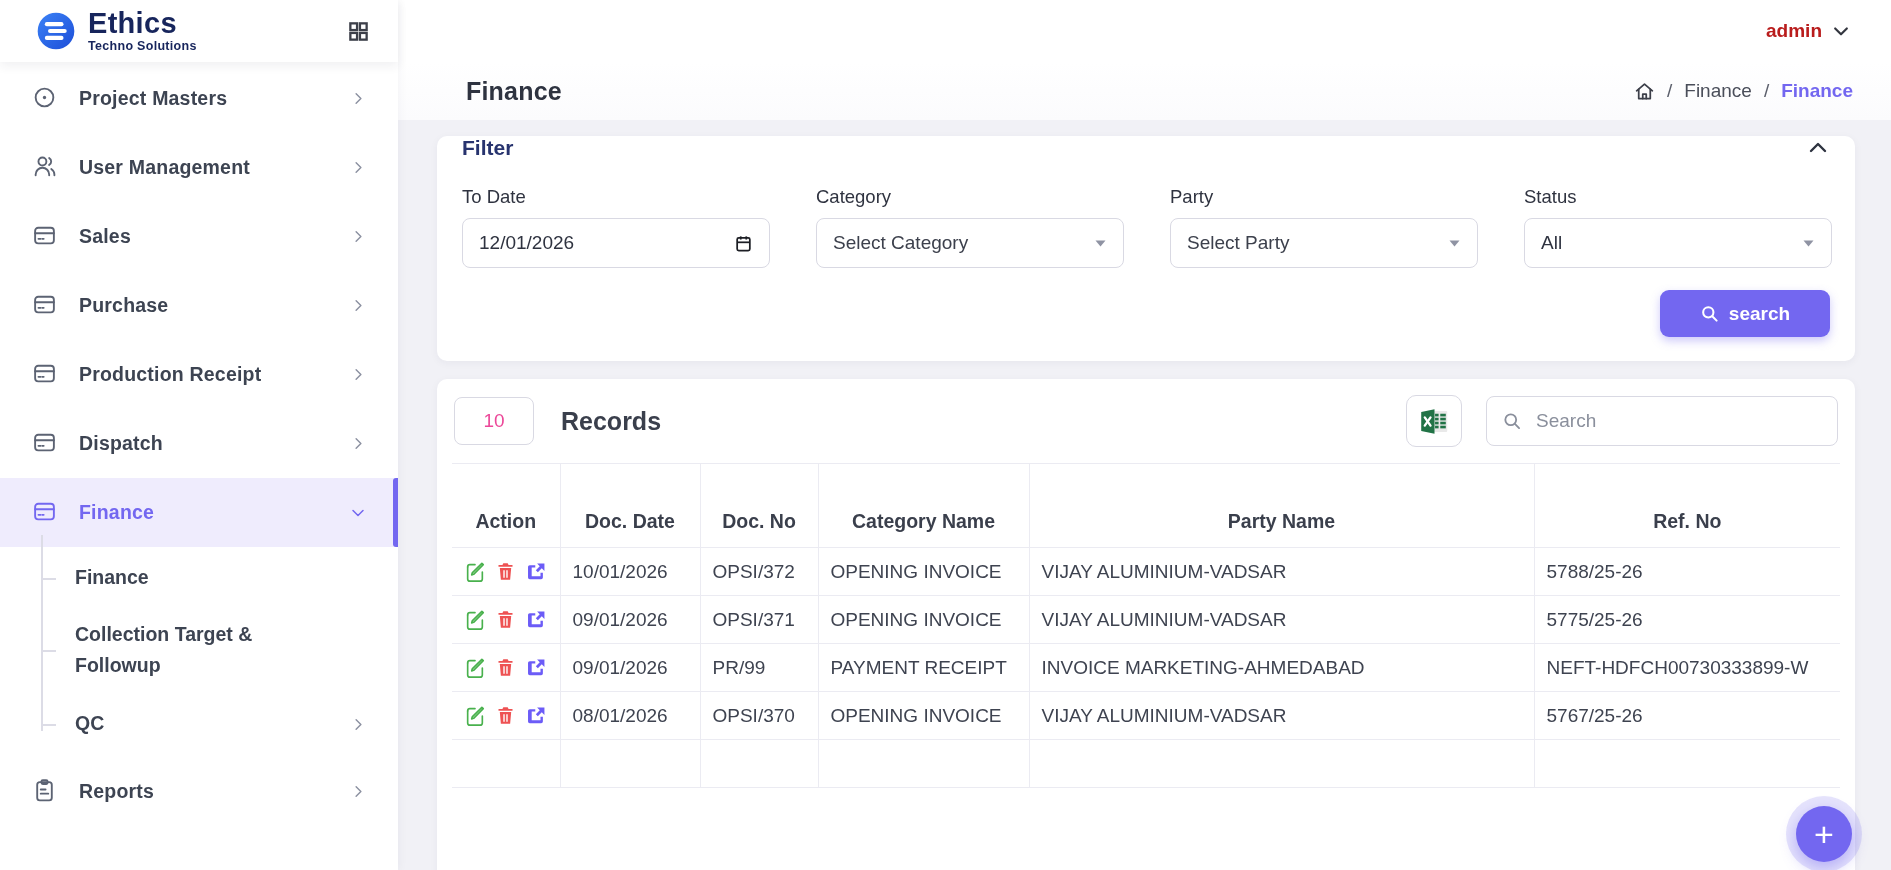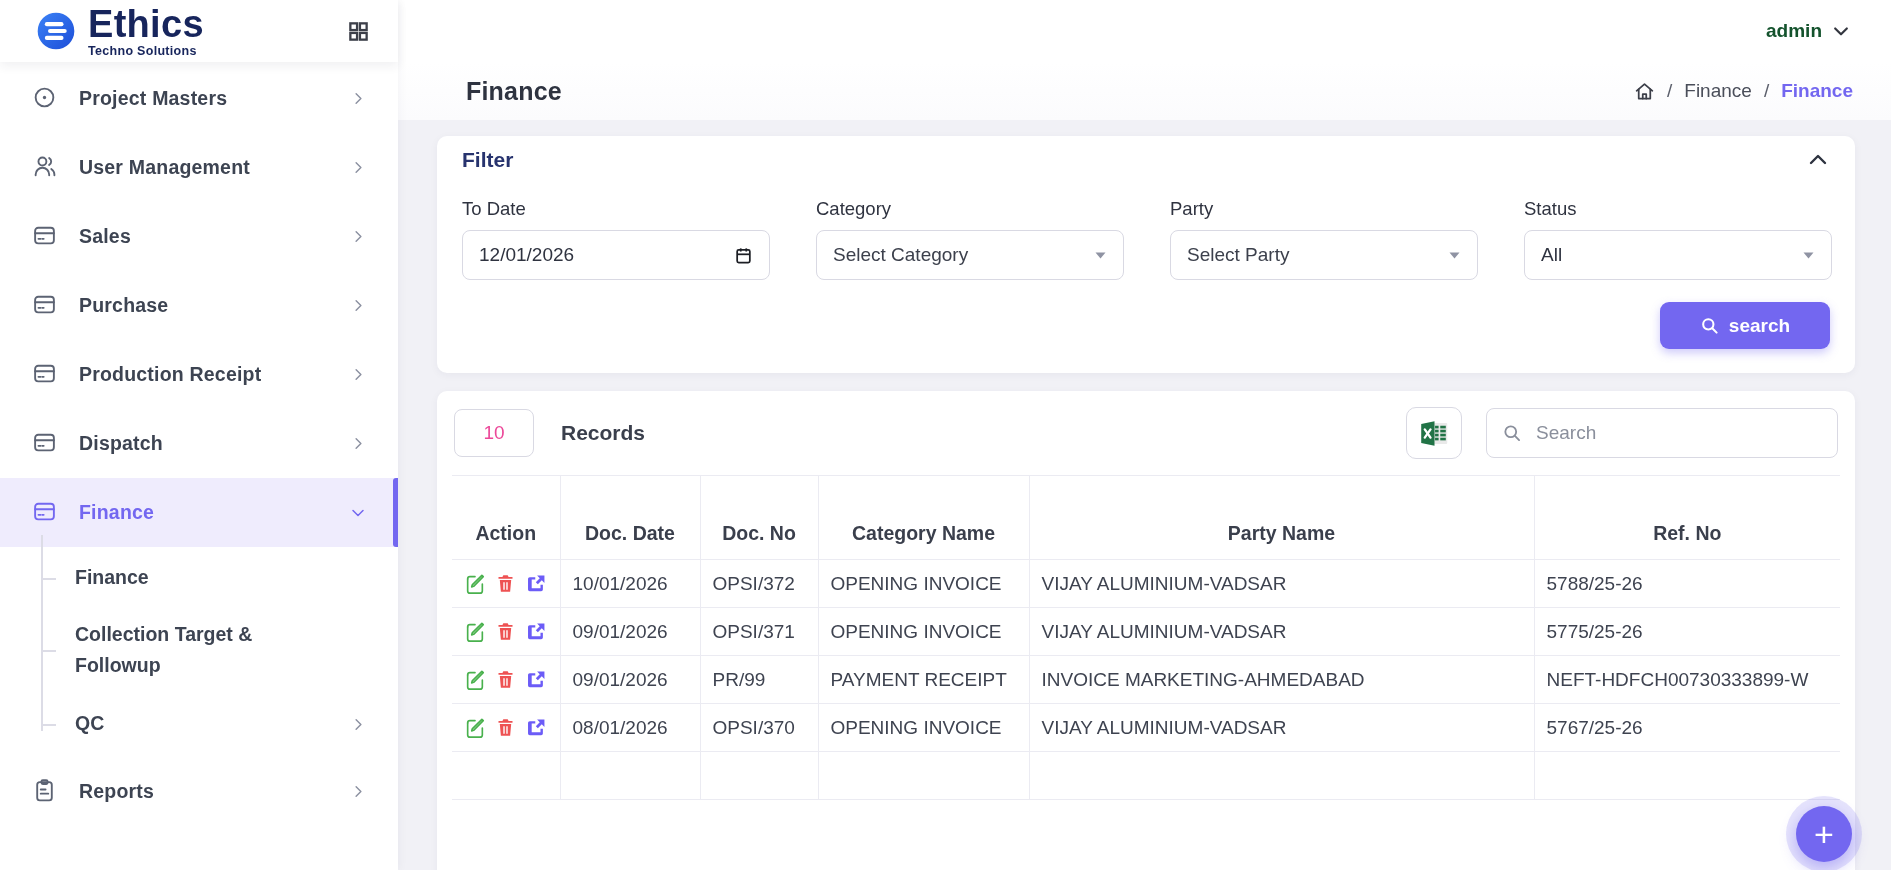--- a/index.html
+++ b/index.html
@@ -15,21 +15,21 @@
     background:#fff; z-index:3; box-shadow:0 0 10px rgba(40,40,70,.06);
   }
   .logo-row {
     height:62px; display:flex; align-items:center;
     padding:0 28px 0 34px; background:#fff;
     box-shadow:0 4px 10px rgba(40,40,70,.07);
     position:relative; z-index:2;
   }
   .logo-mark { flex:0 0 auto; display:flex; }
   .logo-text { margin-left:10px; line-height:1; }
-  .logo-name { font-size:38px; font-weight:800; color:#17255c; letter-spacing:.3px; }
+  .logo-name { font-size:29px; font-weight:800; color:#17255c; letter-spacing:.3px; }
   .logo-tag  { font-size:12.5px; font-weight:700; color:#17255c; margin-top:2px; letter-spacing:.3px; }
   .grid-btn { margin-left:auto; color:#3c3f49; display:flex; cursor:pointer; }
   .menu { padding-top:2px; }
   .nav-item {
     position:relative; display:flex; align-items:center;
     height:69px; padding:0 30px 0 32px; cursor:pointer;
   }
   .nav-item .ico { width:27px; height:27px; color:#5c6373; margin-right:20px; display:flex; flex:0 0 auto; }
   .nav-item .lbl { font-size:19.5px; font-weight:700; color:#3d4452; letter-spacing:.2px; }
   .nav-item .chev { margin-left:auto; color:#8b90a0; display:flex; }
@@ -54,40 +54,40 @@
     background:#dcdce6;
   }
   .sub-item .lbl { font-size:19.5px; font-weight:700; color:#3d4452; line-height:1.6; }
   .sub-item .chev { margin-left:auto; color:#8b90a0; display:flex; }
   
   .main { position:absolute; left:398px; top:0; right:0; bottom:0; }
   .topbar {
     height:62px; background:#fff; display:flex; align-items:center;
     justify-content:flex-end; padding-right:40px; gap:9px;
   }
-  .user-name { font-size:19px; font-weight:700; color:#14532d; }
+  .user-name { font-size:19px; font-weight:700; color:#b91c1c; }
   .topbar .chev { display:flex; color:#33363f; cursor:pointer; }
   .page-head {
     height:58px; display:flex; align-items:center;
     padding:0 38px 0 68px;
     background:linear-gradient(#ffffff, #fbfbfd);
   }
   .page-title { font-size:25px; font-weight:700; color:#2e3340; letter-spacing:.2px; }
   .breadcrumb { margin-left:auto; display:flex; align-items:center; gap:12px; font-size:19px; color:#4a4e5a; }
   .breadcrumb .home { display:flex; color:#3c3f49; cursor:pointer; }
   .breadcrumb .sep { color:#5a5e6a; }
   .breadcrumb .crumb { cursor:pointer; }
   .breadcrumb .crumb.active { color:var(--accent); font-weight:700; }
   .content { padding:16px 36px 0 39px; }
   
   .card {
     background:#fff; border-radius:10px;
     box-shadow:0 2px 8px rgba(40,40,70,.05);
   }
-  .filter-card { padding:12px 25px 24px; }
+  .filter-card { padding:0 25px 24px; }
   .filter-head { display:flex; align-items:center; }
   .filter-title { font-size:21px; font-weight:700; color:#27336e; }
   .collapse-btn { margin-left:auto; color:#2e3340; display:flex; cursor:pointer; }
   .filter-grid {
     margin-top:26px;
     display:grid; grid-template-columns:repeat(4, 308px); column-gap:46px; row-gap:24px;
   }
   .field label { display:block; font-size:18.5px; color:#2f3340; margin-bottom:10px; }
   .field-box {
     height:50px; border:1px solid #d9d9e3; border-radius:8px; background:#fff;
@@ -105,21 +105,21 @@
     font-size:19px; font-weight:700; cursor:pointer;
     box-shadow:0 4px 10px rgba(115,103,240,.35);
   }
   
   .records-card { margin-top:18px; padding:16px 15px 0; height:520px; }
   .records-bar { display:flex; align-items:center; padding:0 2px; }
   .page-size {
     width:80px; height:48px; border:1px solid #d9d9e3; border-radius:8px;
     font-family:inherit; font-size:19px; color:#ec4899; text-align:center; outline:none;
   }
-  .records-lbl { margin-left:27px; font-size:21px; font-weight:700; color:#3a3f4c; }
+  .records-lbl { margin-left:27px; font-size:25px; font-weight:700; color:#3a3f4c; }
   .right-tools { margin-left:auto; display:flex; align-items:center; gap:24px; }
   .excel-btn {
     width:56px; height:52px; border:1px solid #d9d9e3; border-radius:10px;
     background:#fff; display:flex; align-items:center; justify-content:center; cursor:pointer;
   }
   .table-search {
     width:352px; height:50px; border:1px solid #d9d9e3; border-radius:8px;
     display:flex; align-items:center; gap:12px; padding:0 15px; background:#fff;
   }
   .table-search .mag { color:#8a8f9c; display:flex; }

